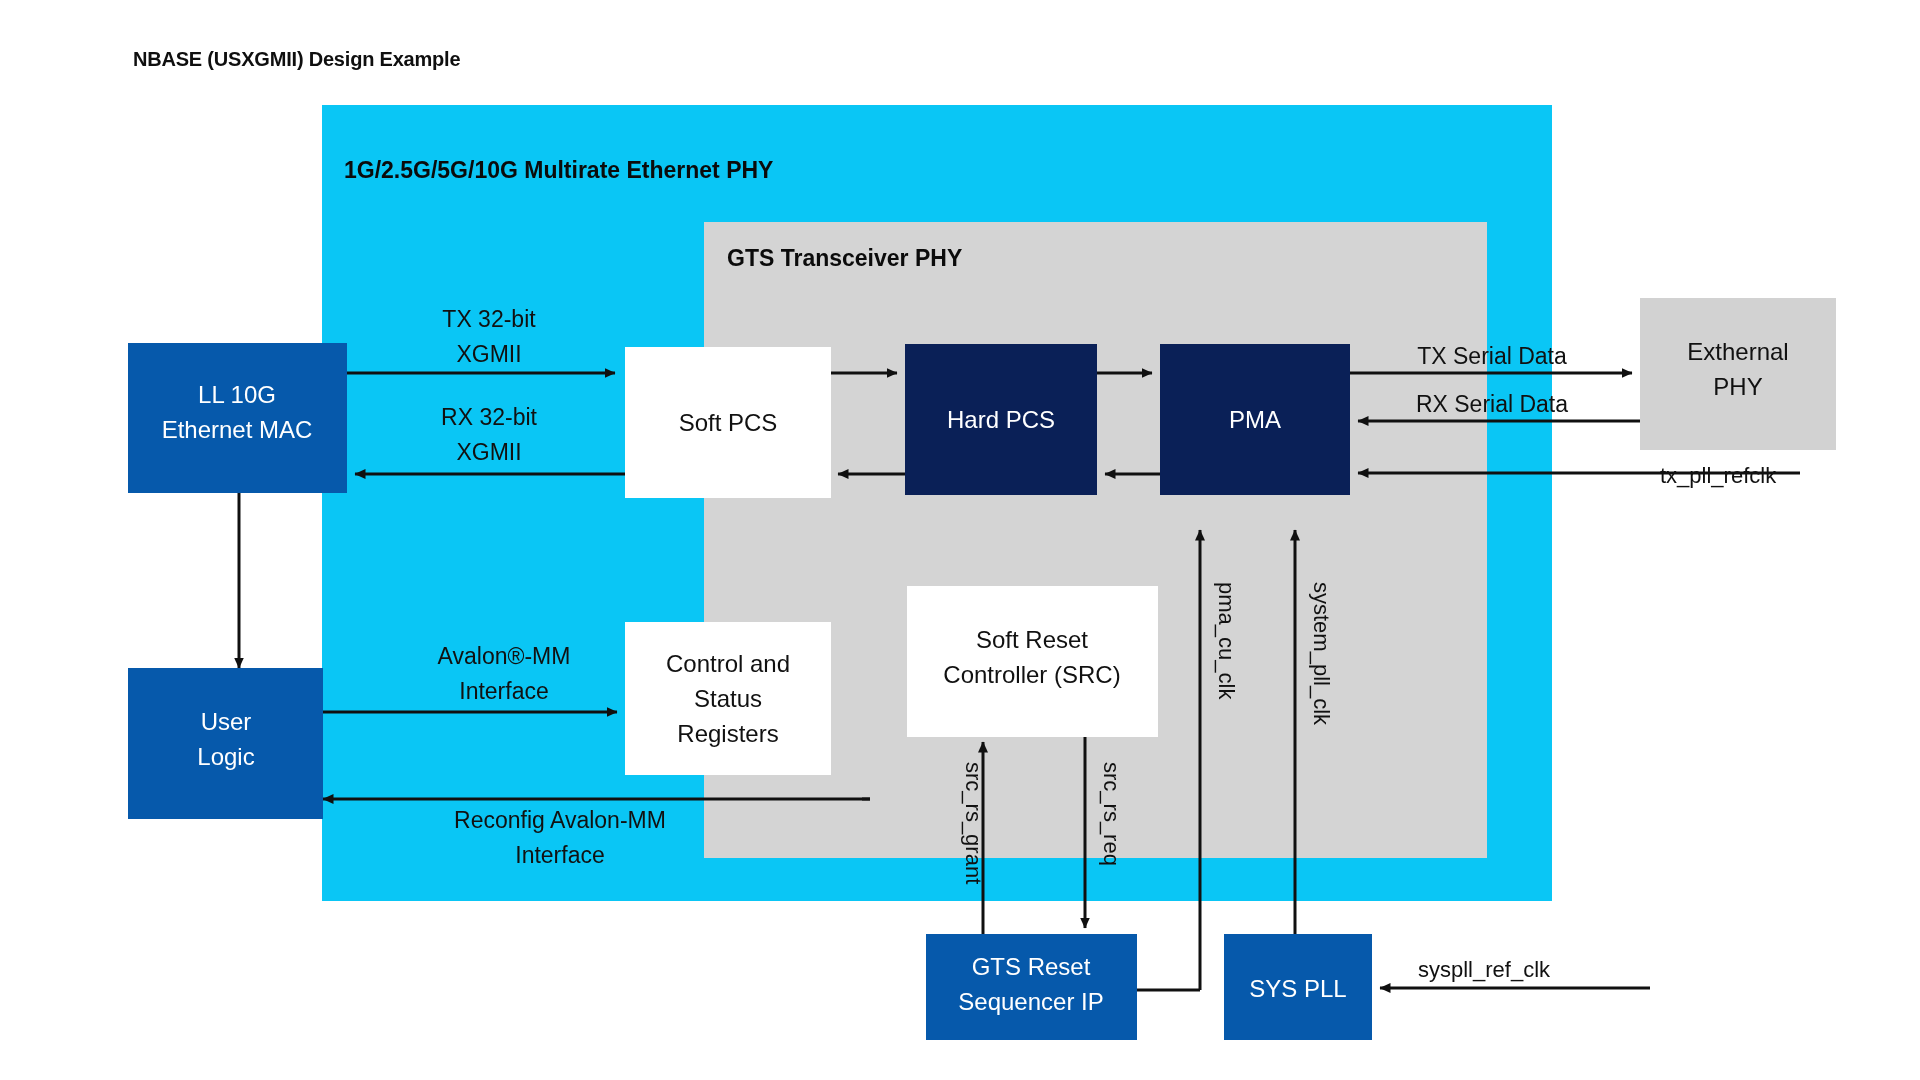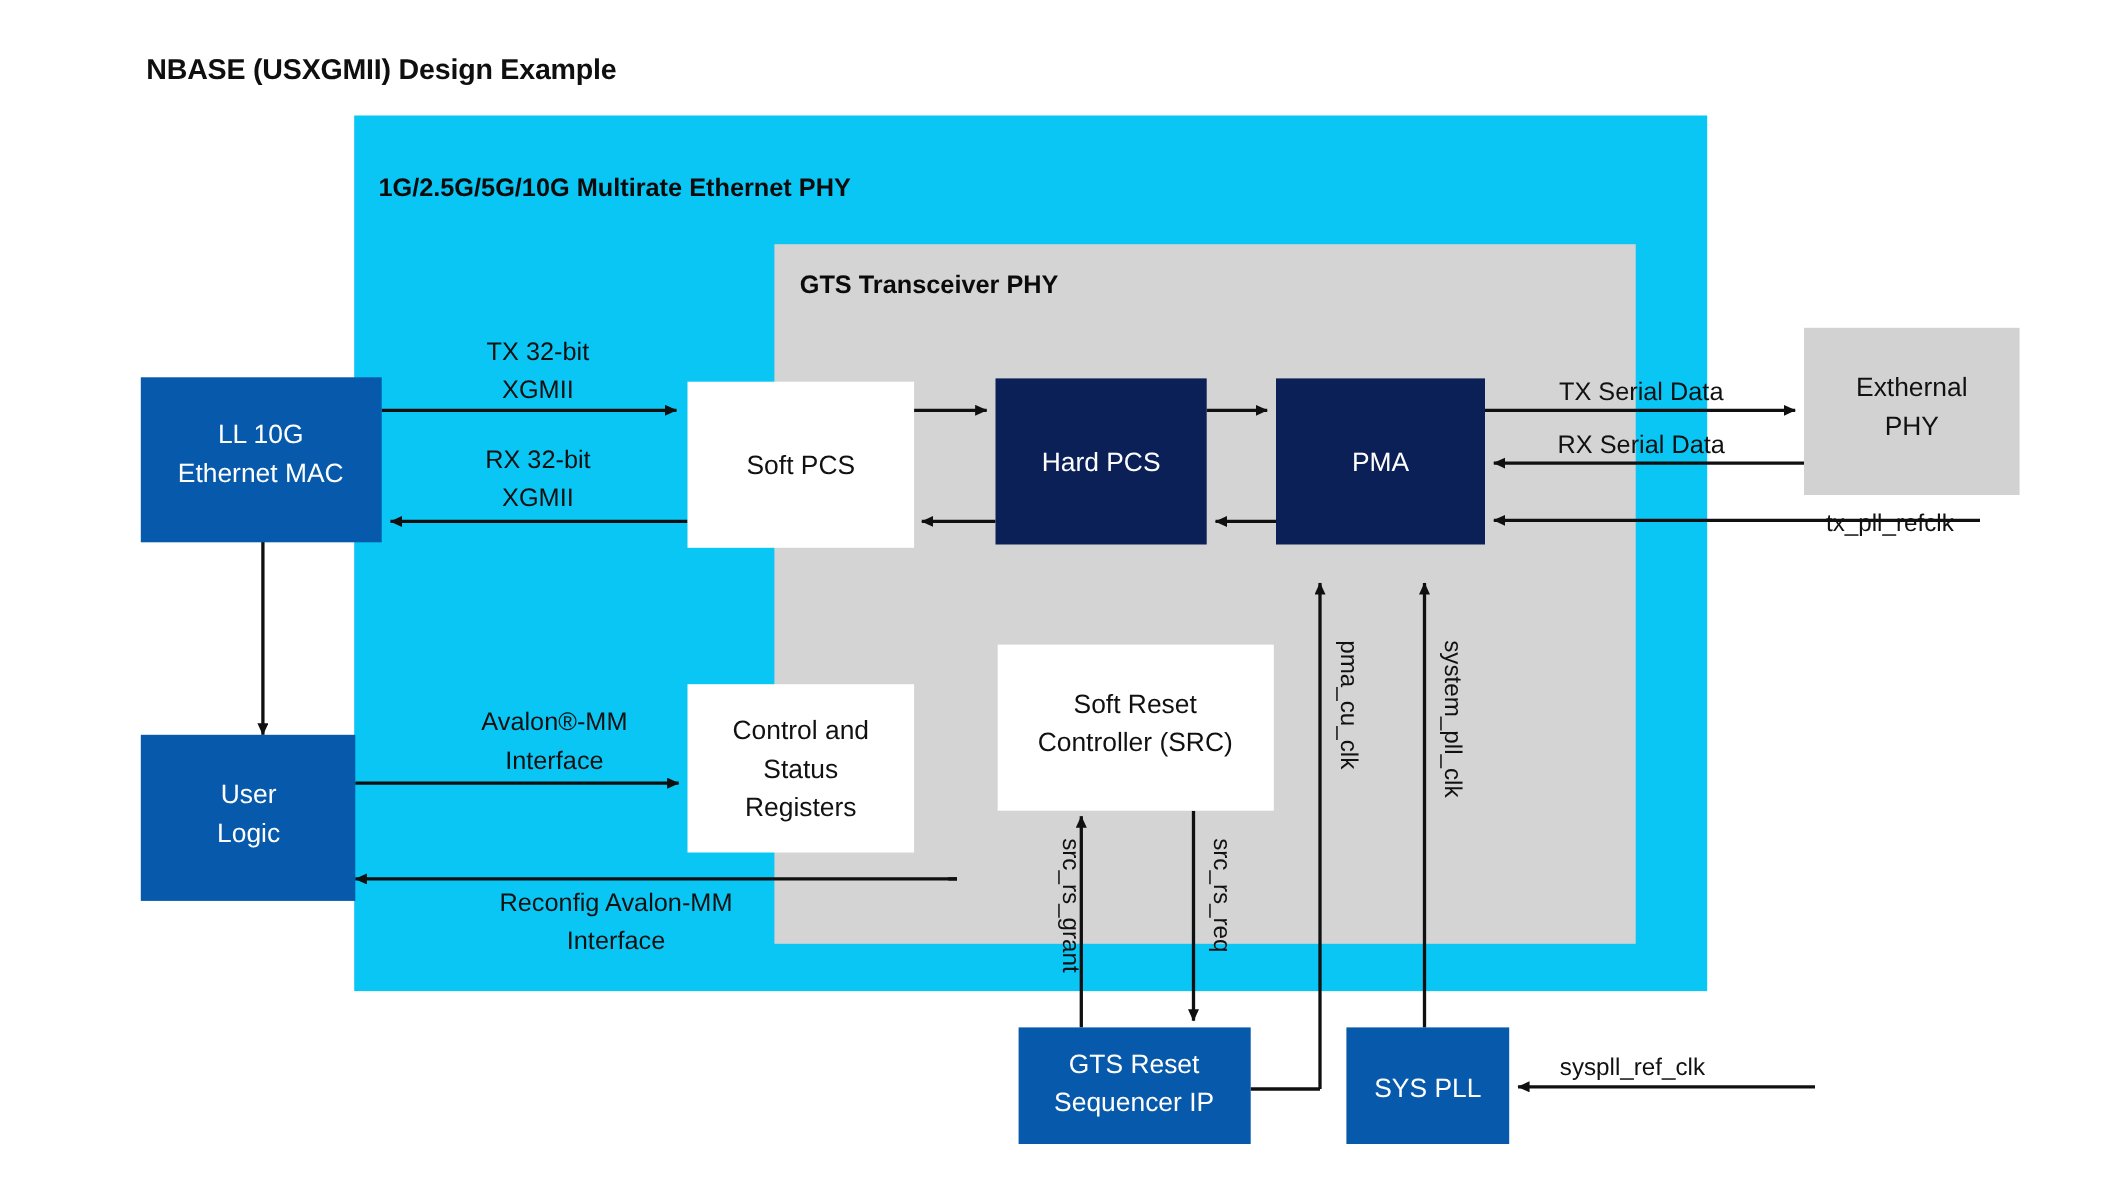--- a/index.html
+++ b/index.html
@@ -2,21 +2,21 @@
 <html><head>
 <meta charset="utf-8">
 <style>
   html,body{margin:0;padding:0;background:#ffffff;}
   body{width:1920px;height:1080px;position:relative;overflow:hidden;
        font-family:"Liberation Sans",sans-serif;}
   #stage{position:relative;width:1920px;height:1080px;}
   #diagram{position:absolute;left:0;top:0;width:1920px;height:1080px;}
   .pgtitle{
     position:absolute;left:133px;top:48px;
-    font-size:26px;font-weight:bold;color:#0f0f0f;letter-spacing:-0.2px;
+    font-size:20px;font-weight:bold;color:#0f0f0f;letter-spacing:-0.2px;
     white-space:nowrap;
   }
   text{font-family:"Liberation Sans",sans-serif;}
   .panel-title{font-size:23px;font-weight:bold;fill:#0b0b0b;}
   .blk-label{font-size:24px;}
   .blk-label.on-dark{fill:#ffffff;}
   .blk-label.on-light{fill:#111111;}
   .edge-label{font-size:23px;fill:#111111;}
   .sig-label{font-size:22px;fill:#111111;}
 </style>

